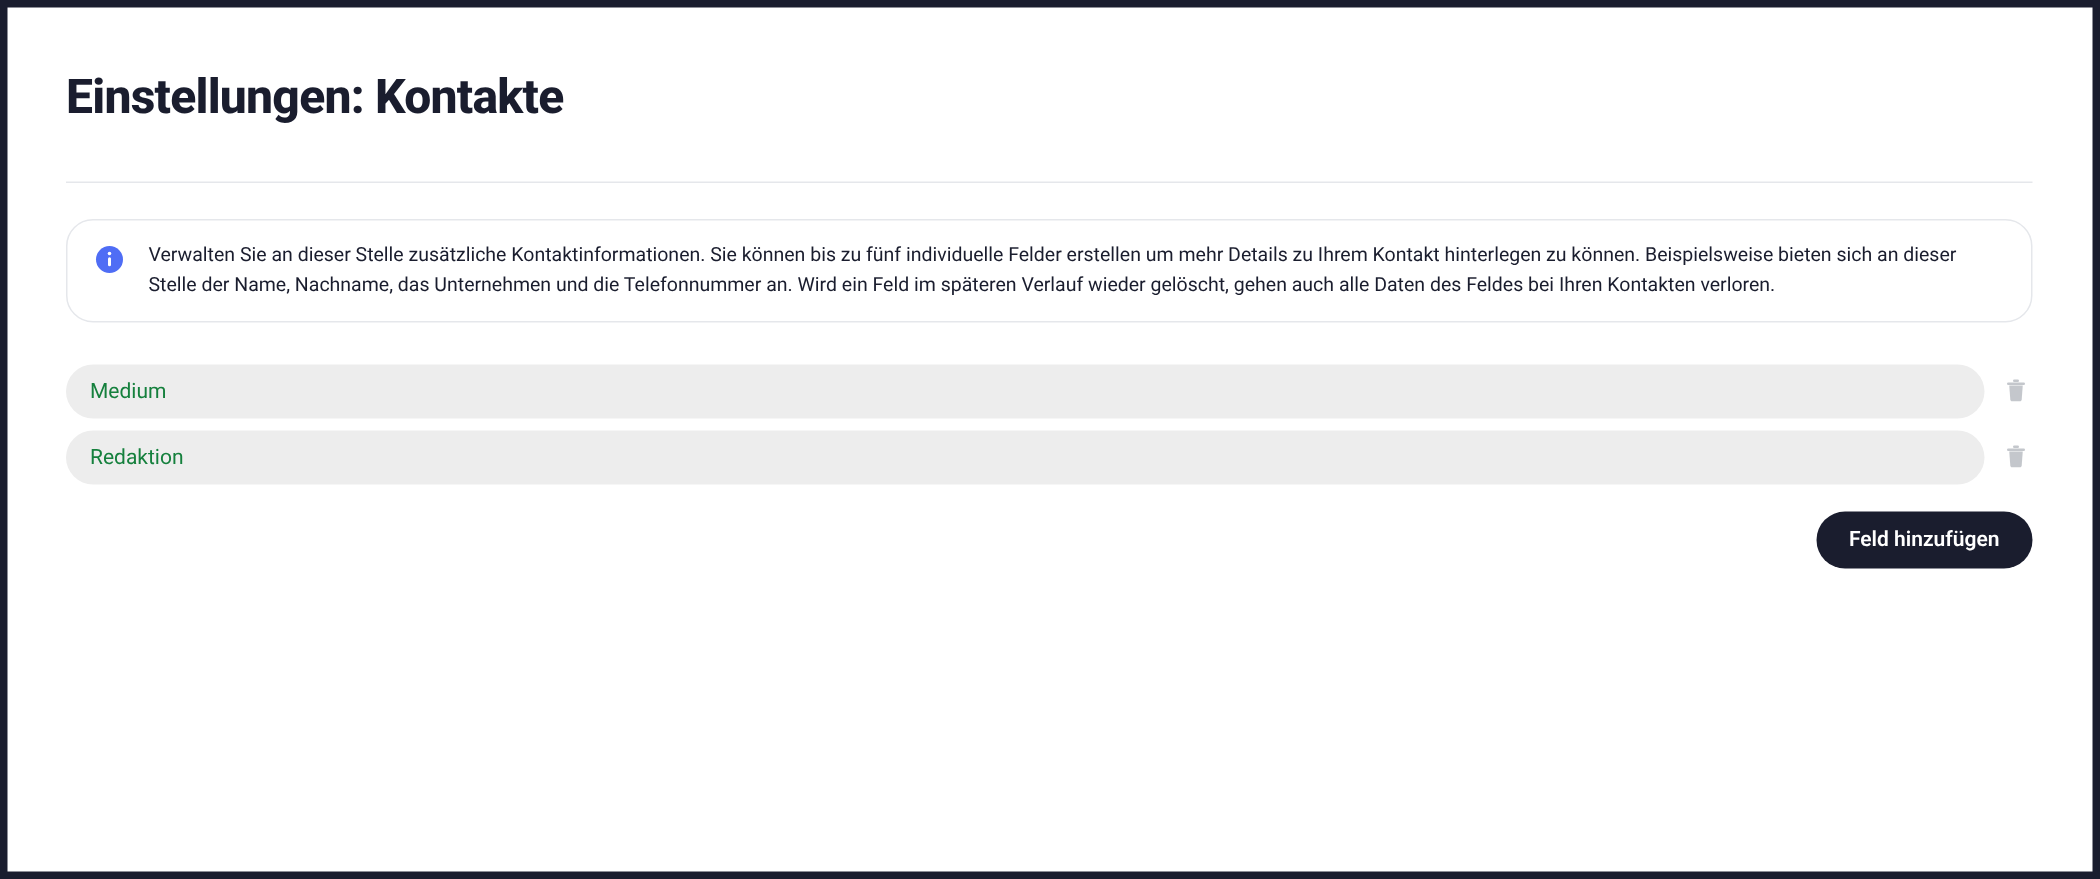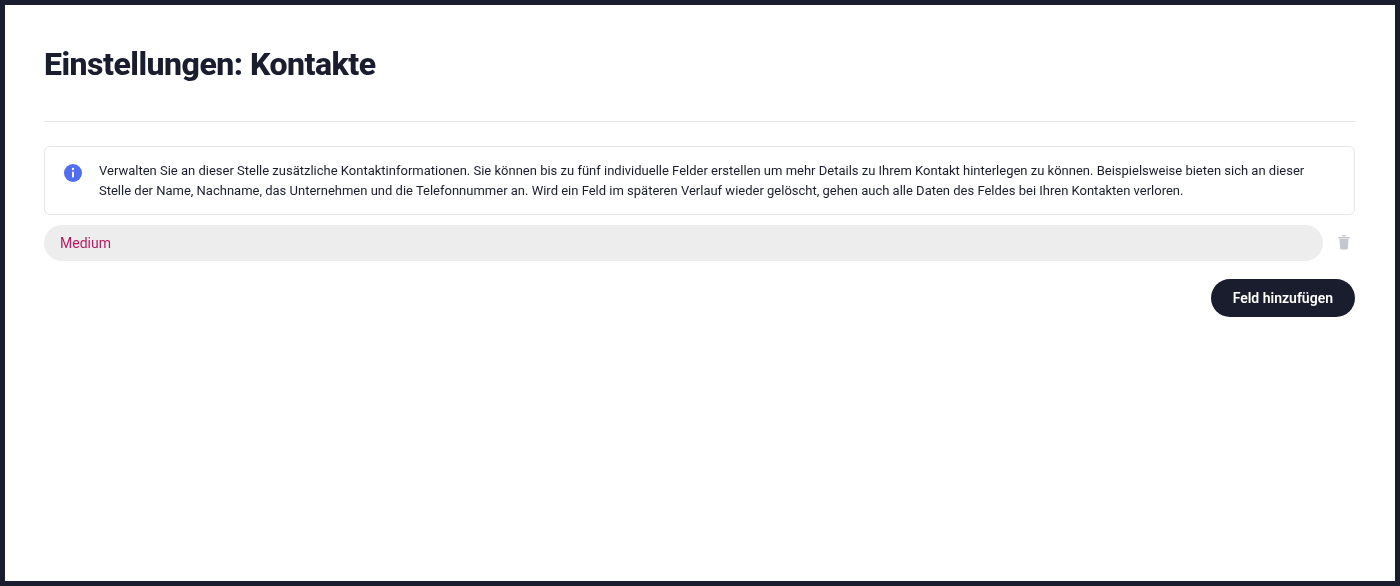--- a/index.html
+++ b/index.html
@@ -37,23 +37,23 @@
       font-size: 17px;
       font-weight: 700;
       color: #1a1d2e;
       margin-bottom: 16px;
     }
     .info-box {
       display: flex;
       align-items: flex-start;
       gap: 16px;
       border: 1px solid #e5e7eb;
-      border-radius: 6px;
+      border-radius: 18px;
       padding: 14px 18px;
-      margin-bottom: 10px;
+      margin-bottom: 28px;
     }
     .info-icon-wrap {
       flex: 0 0 auto;
       display: flex;
       align-items: center;
       justify-content: center;
       width: 20px;
       height: 20px;
       margin-top: 2px;
     }
@@ -77,21 +77,21 @@
       align-items: center;
       gap: 10px;
     }
     .field-input {
       flex: 1 1 auto;
       background: #ededed;
       border: none;
       border-radius: 18px;
       padding: 10px 16px;
       font-size: 14px;
-      color: #be185d;
+      color: #15803d;
       outline: none;
       font-family: inherit;
     }
     .field-input::placeholder {
       color: #6b7280;
     }
     .trash-btn {
       flex: 0 0 auto;
       background: transparent;
       border: none;
@@ -153,20 +153,32 @@
         <span>
           <svg viewBox="0 0 14 16" fill="currentColor">
             <rect x="1" y="3" width="12" height="1.6" rx="0.8"></rect>
             <rect x="5" y="1" width="4" height="1.6" rx="0.8"></rect>
             <path d="M2.5 5 L3.2 14.5 C3.25 15.1 3.75 15.5 4.3 15.5 L9.7 15.5 C10.25 15.5 10.75 15.1 10.8 14.5 L11.5 5 Z"></path>
           </svg>
         </span>
       </button>
     </div>
 
+    <div class="field-row">
+      <input type="text" class="field-input" value="Redaktion" style="">
+      <button class="trash-btn">
+        <span>
+          <svg viewBox="0 0 14 16" fill="currentColor">
+            <rect x="1" y="3" width="12" height="1.6" rx="0.8"></rect>
+            <rect x="5" y="1" width="4" height="1.6" rx="0.8"></rect>
+            <path d="M2.5 5 L3.2 14.5 C3.25 15.1 3.75 15.5 4.3 15.5 L9.7 15.5 C10.25 15.5 10.75 15.1 10.8 14.5 L11.5 5 Z"></path>
+          </svg>
+        </span>
+      </button>
+    </div>
 
 
 
   </div>
 
   <div class="actions">
     <button class="btn">Feld hinzufügen</button>
   </div>
 
 </div>

